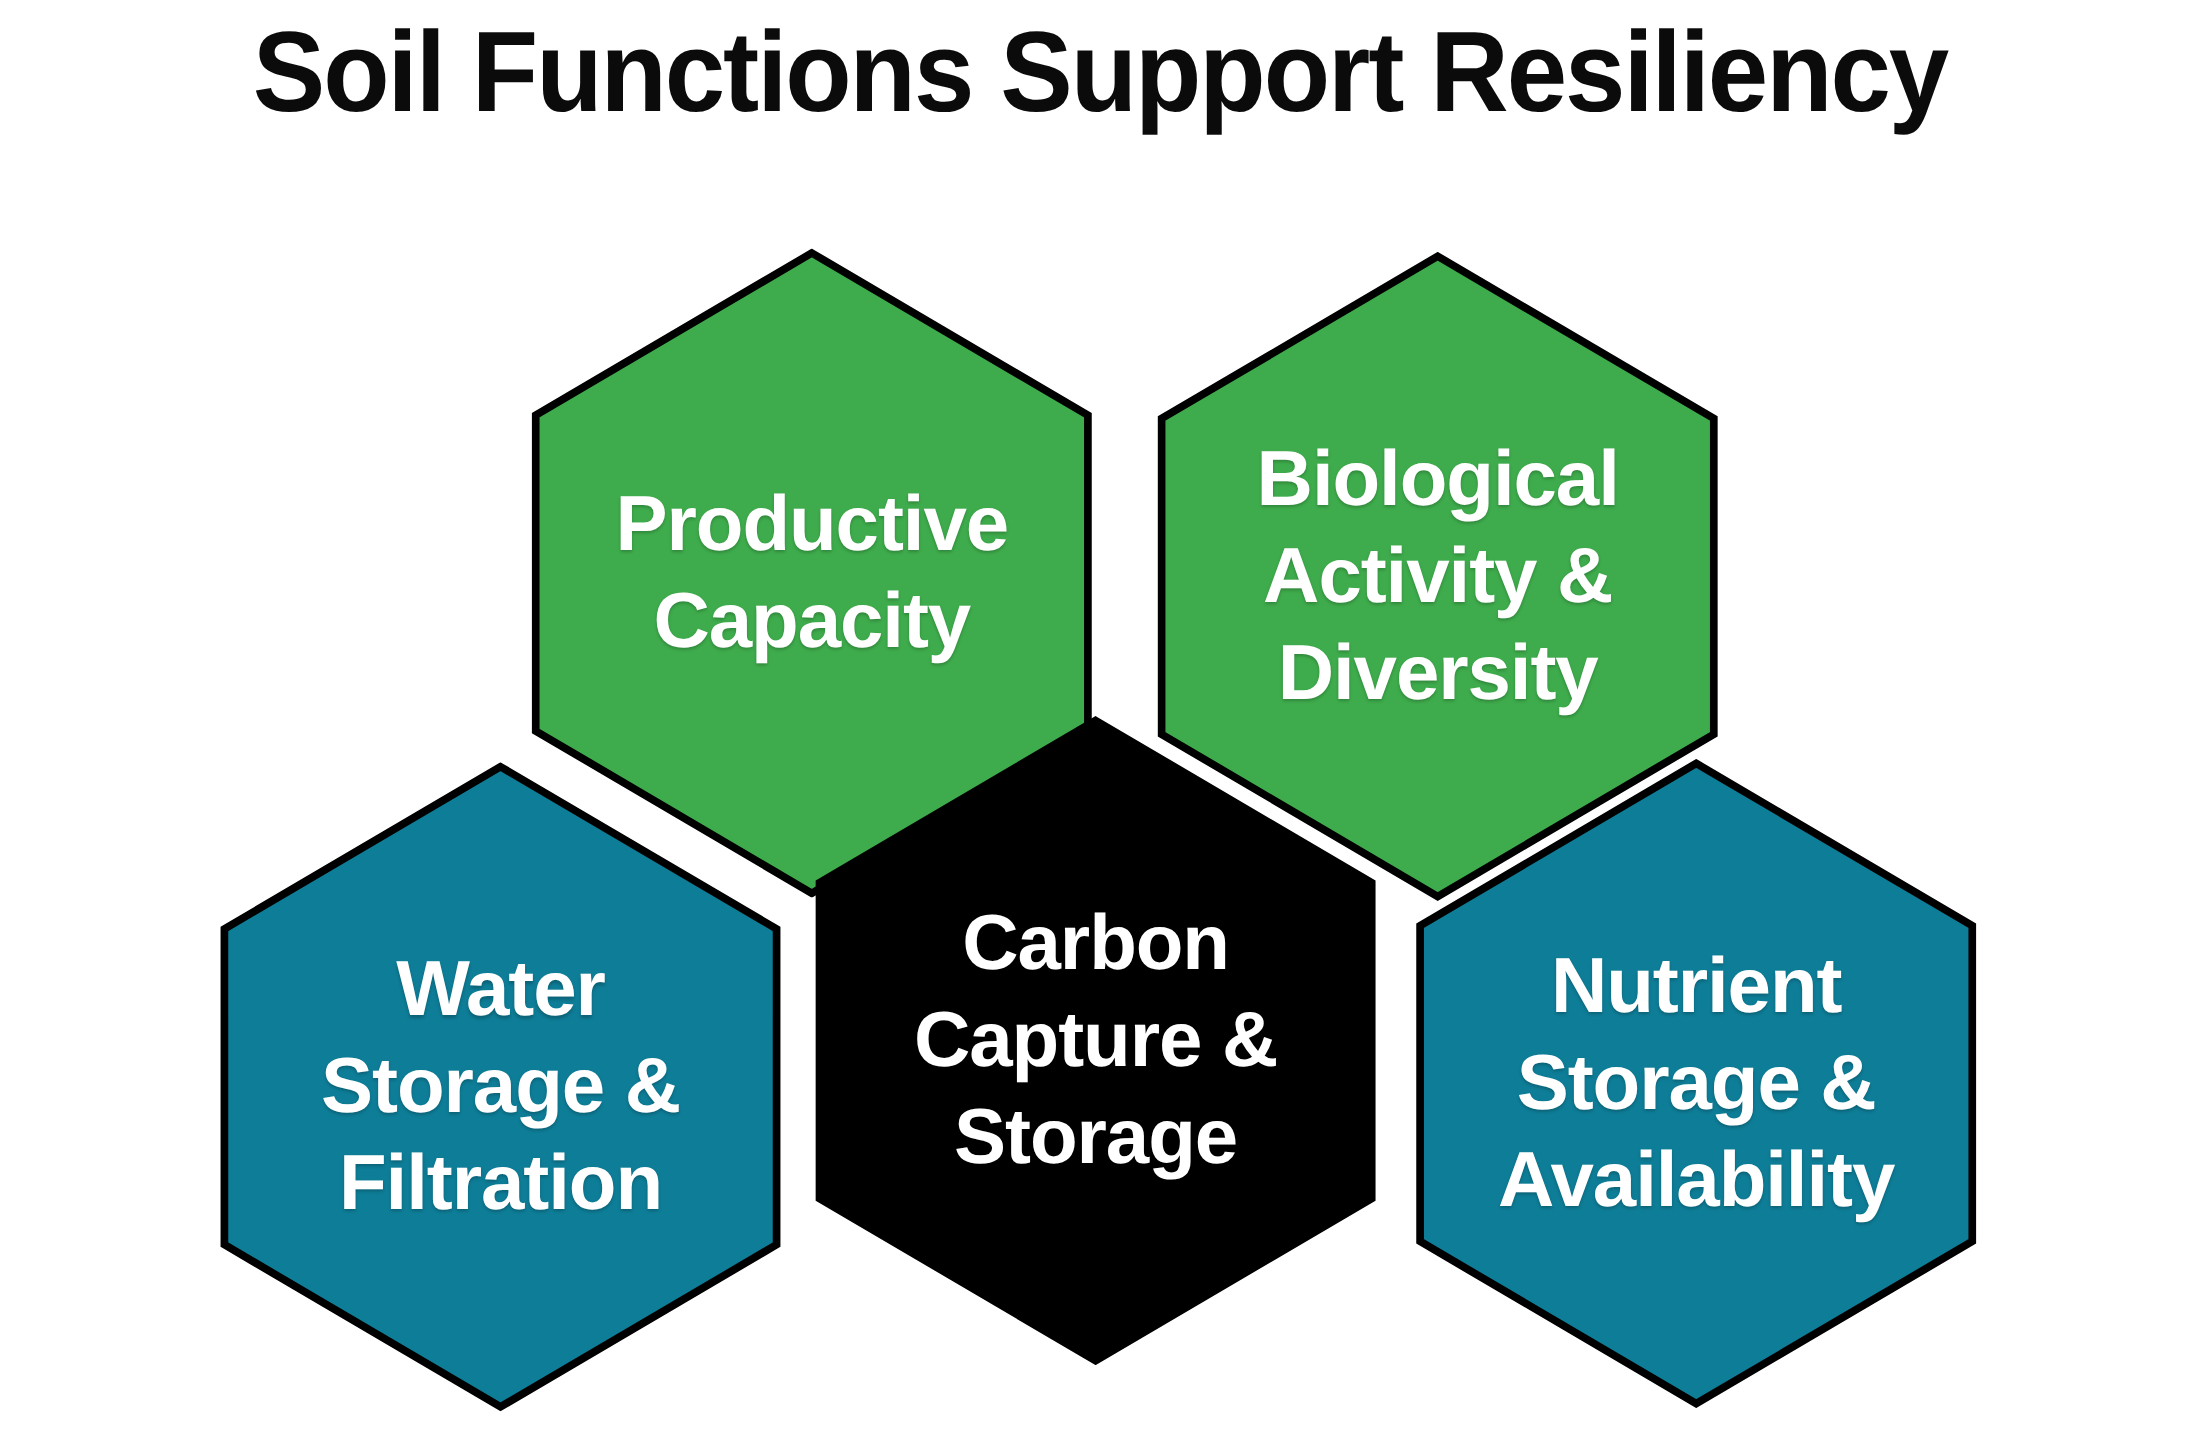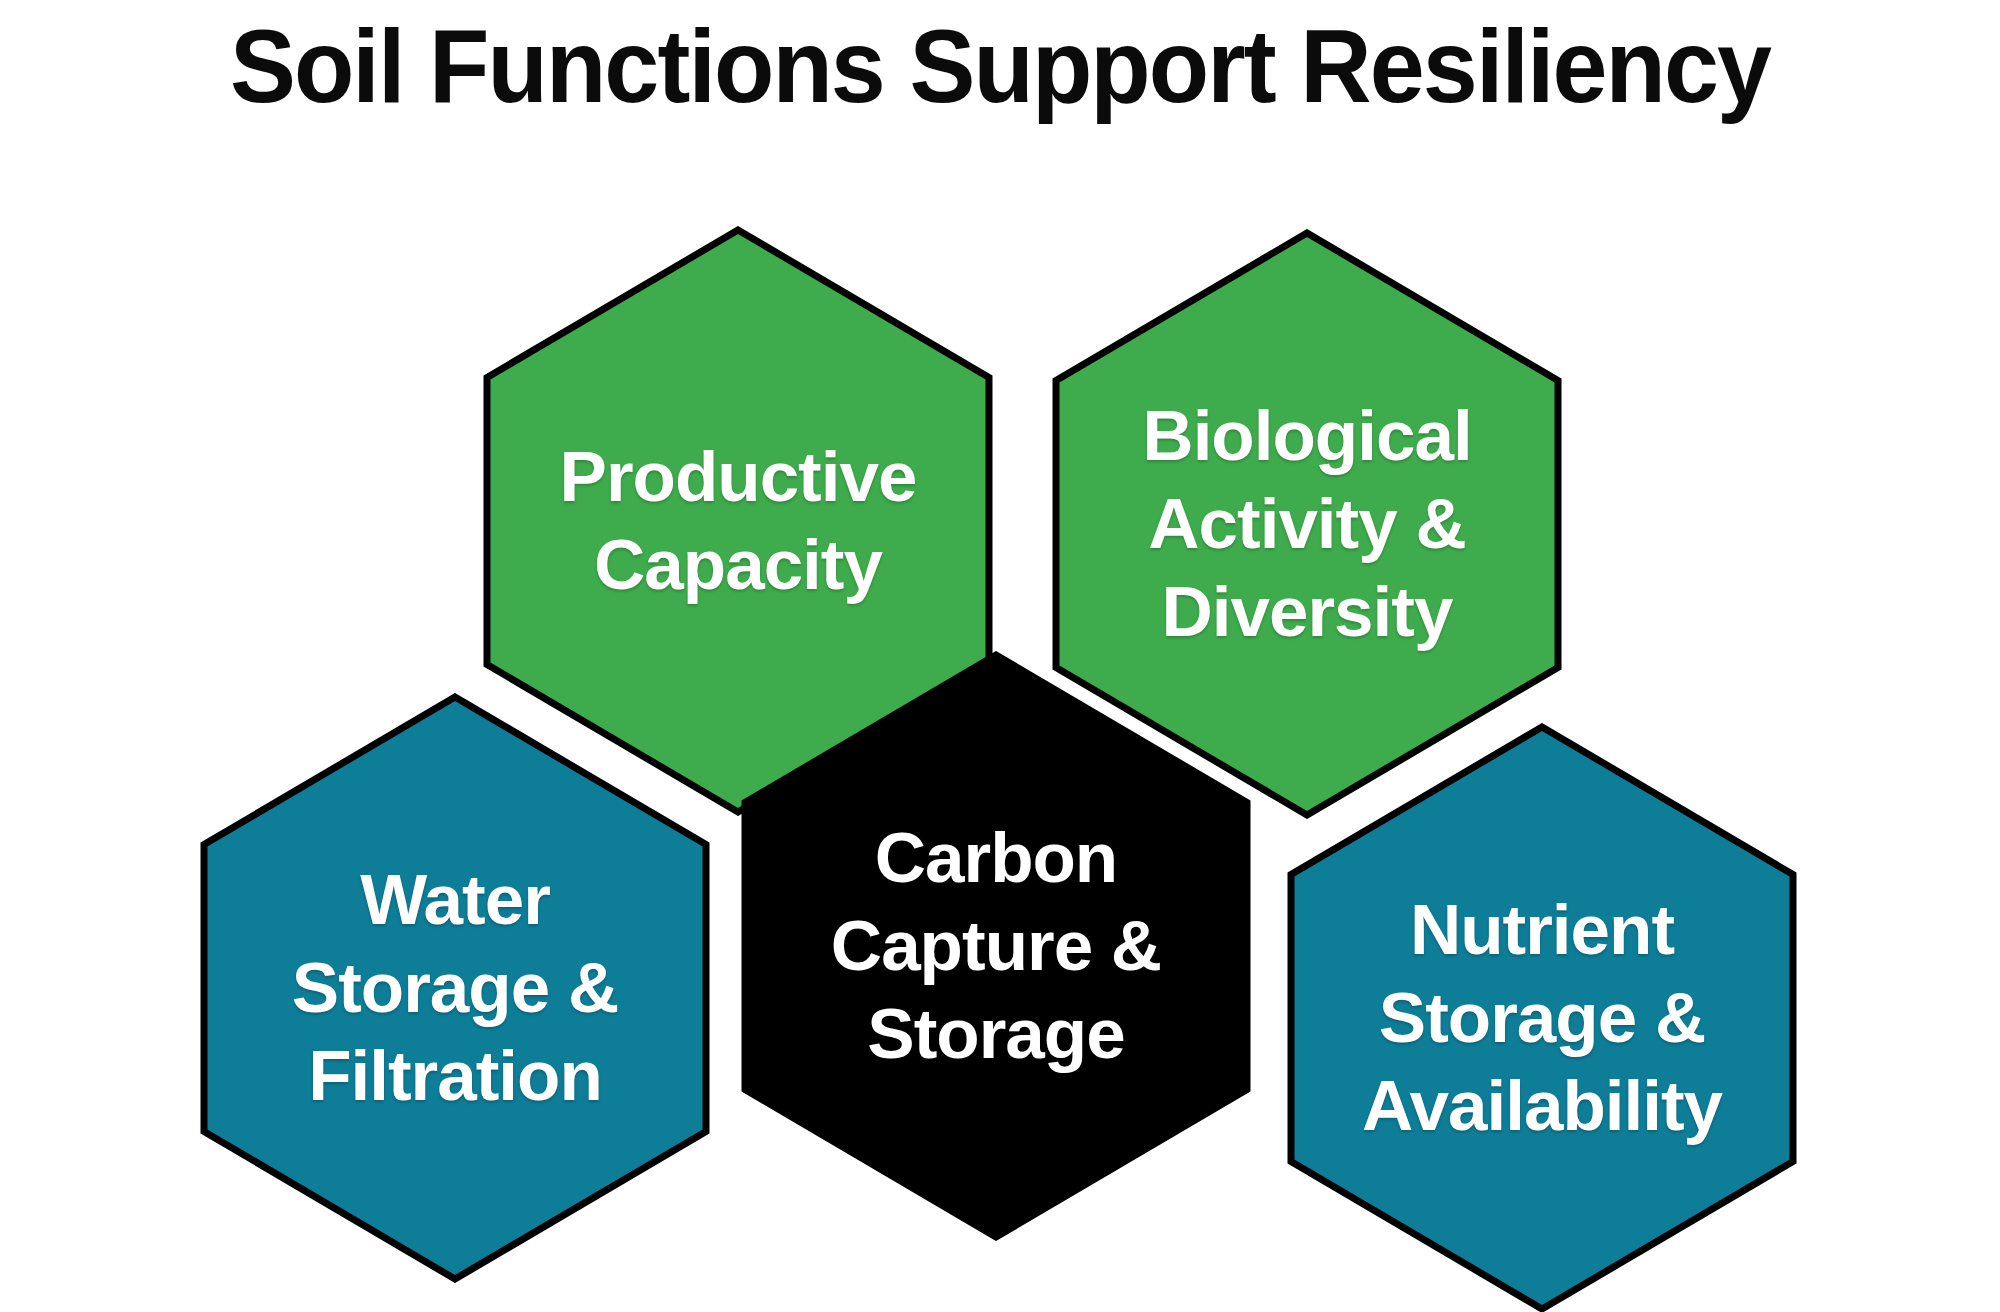--- a/index.html
+++ b/index.html
@@ -58,21 +58,21 @@
     line-height: 1.24;
     white-space: pre-line;
     text-shadow: 0 2px 3px rgba(0,0,0,0.22);
     pointer-events: none;
   }
   
   .hex-1 { left: 483px;  top: 226px; }
   .hex-2 { left: 1019px; top: 229px; margin-left: 33px; }
   .hex-3 { left: 200px;  top: 693px; }
   .hex-4 { left: 741px;  top: 651px; }
-  .hex-5 { left: 1287px; top: 723px; }
+  .hex-5 { left: 1287px; top: 690px; }
 </style>
 </head>
 <body>
 
 <div>
 
   <h1 class="title">Soil Functions Support Resiliency</h1>
 
   <div class="hex hex-1">
     <svg class="hex-shape" width="510" height="590" viewBox="0 0 510 590">

